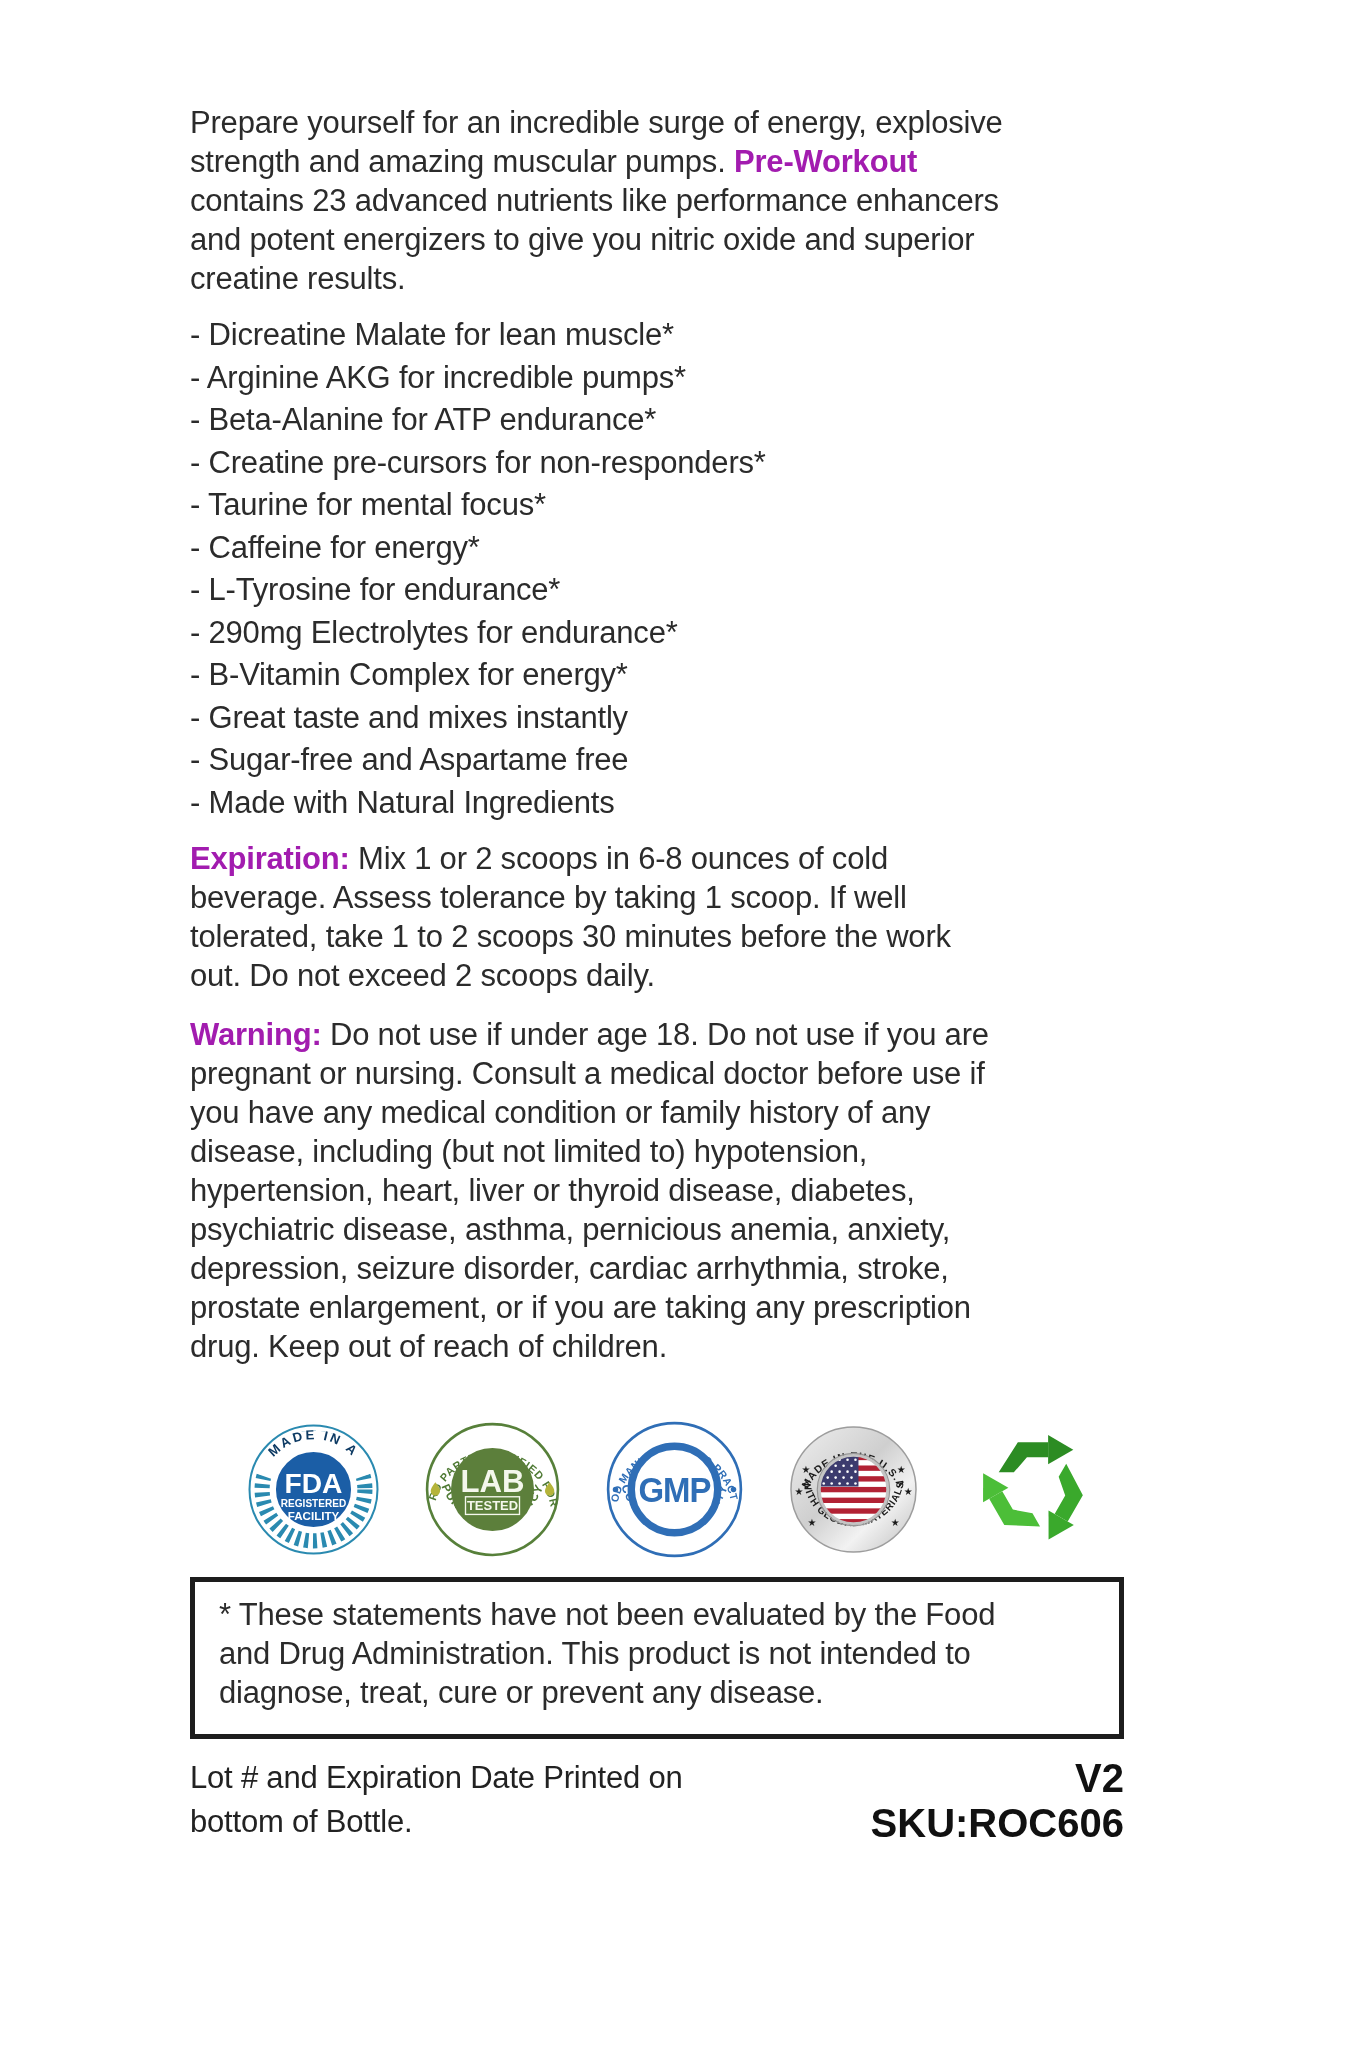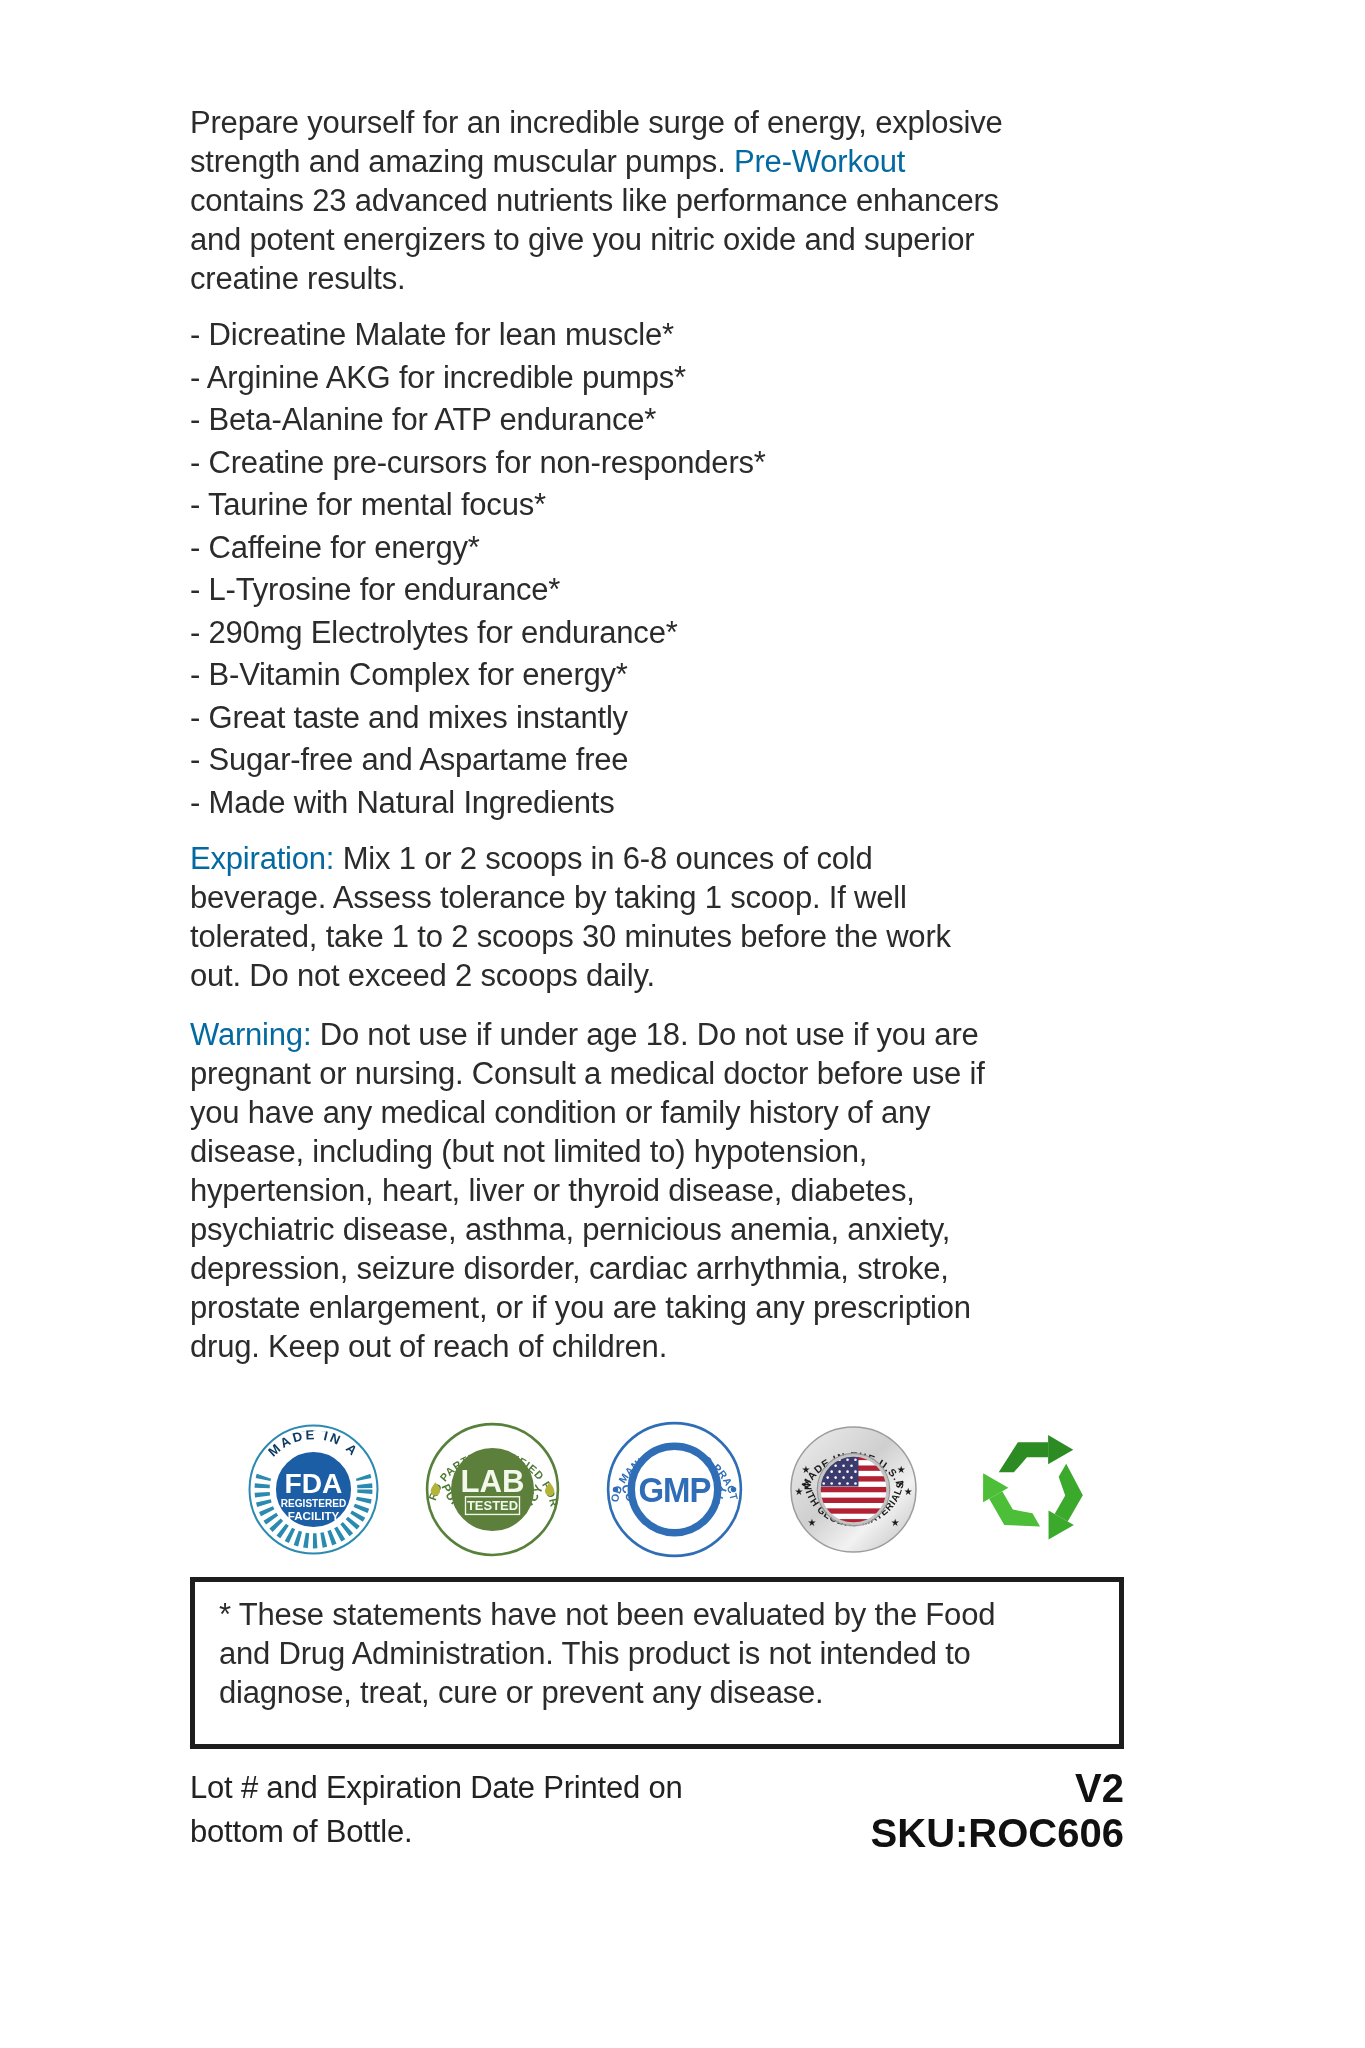--- a/index.html
+++ b/index.html
@@ -14,40 +14,40 @@
   .content{
     position:absolute;
     left:190px;top:103px;
     width:936px;
   }
   .intro,.directions,.warning{
     font-size:31px;line-height:39px;
     margin:0;white-space:pre-line;
     letter-spacing:-0.2px;
   }
-  .bold{font-weight:normal;color:#0369a1;}
+  .bold{font-weight:bold;color:#a21caf;}
   .features{
     list-style:none;margin:16px 0 0 0;padding:0;
     font-size:31px;line-height:42.5px;letter-spacing:-0.2px;
   }
   .directions{margin-top:15px;}
   .warning{margin-top:20px;}
   .badges{
     display:flex;align-items:center;
     margin:57px 0 0 58px;
     gap:46px;
     height:132px;
   }
   .badge{flex:0 0 auto;display:block;}
   .disclaimer-box{
     box-sizing:border-box;
     margin-top:22px;
     width:934px;
     border:5px solid #1d1d1d;
-    padding:13px 10px 32px 24px;
+    padding:13px 10px 22px 24px;
     background:#fff;
   }
   .disclaimer-text{
     margin:0;font-size:31px;line-height:39px;
     white-space:pre-line;letter-spacing:-0.2px;color:#2b2b2b;
   }
   .footer{
     display:flex;justify-content:space-between;align-items:flex-start;
     margin-top:17px;width:934px;
   }

